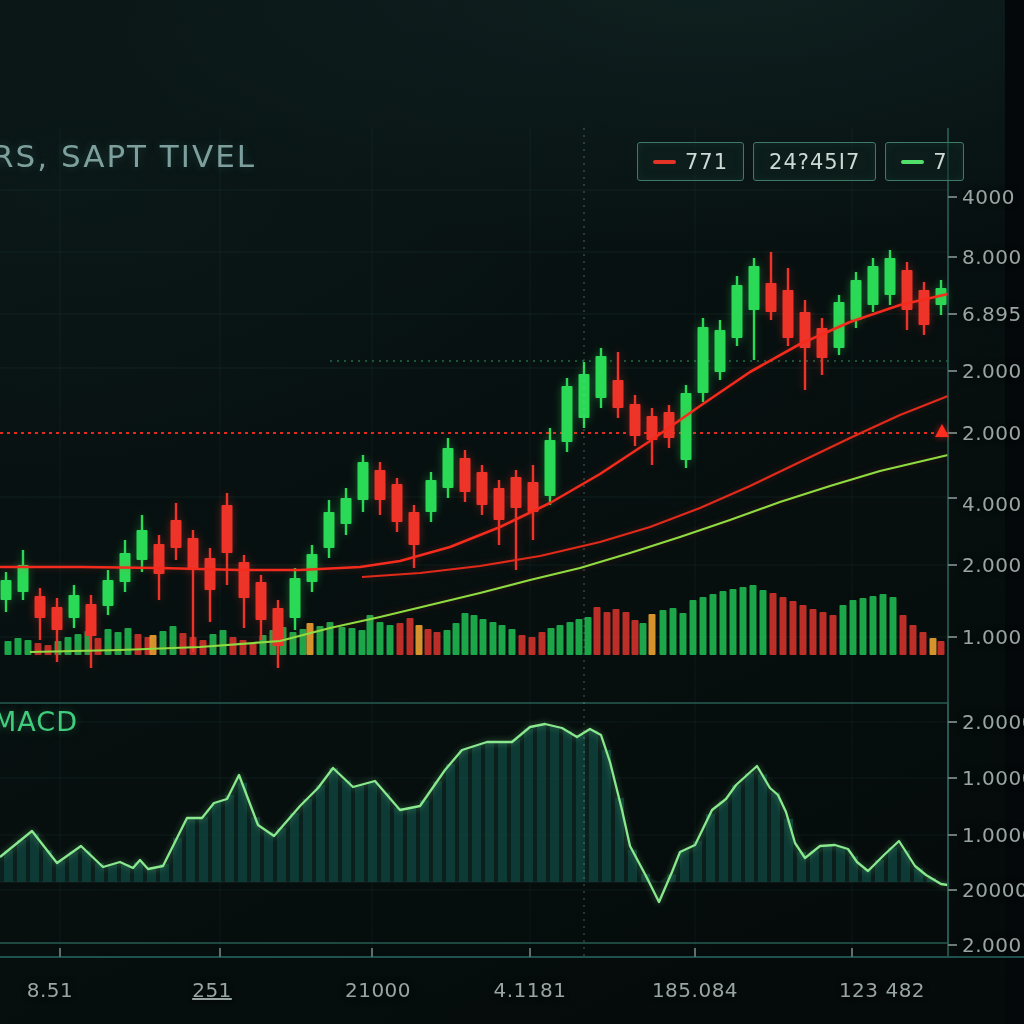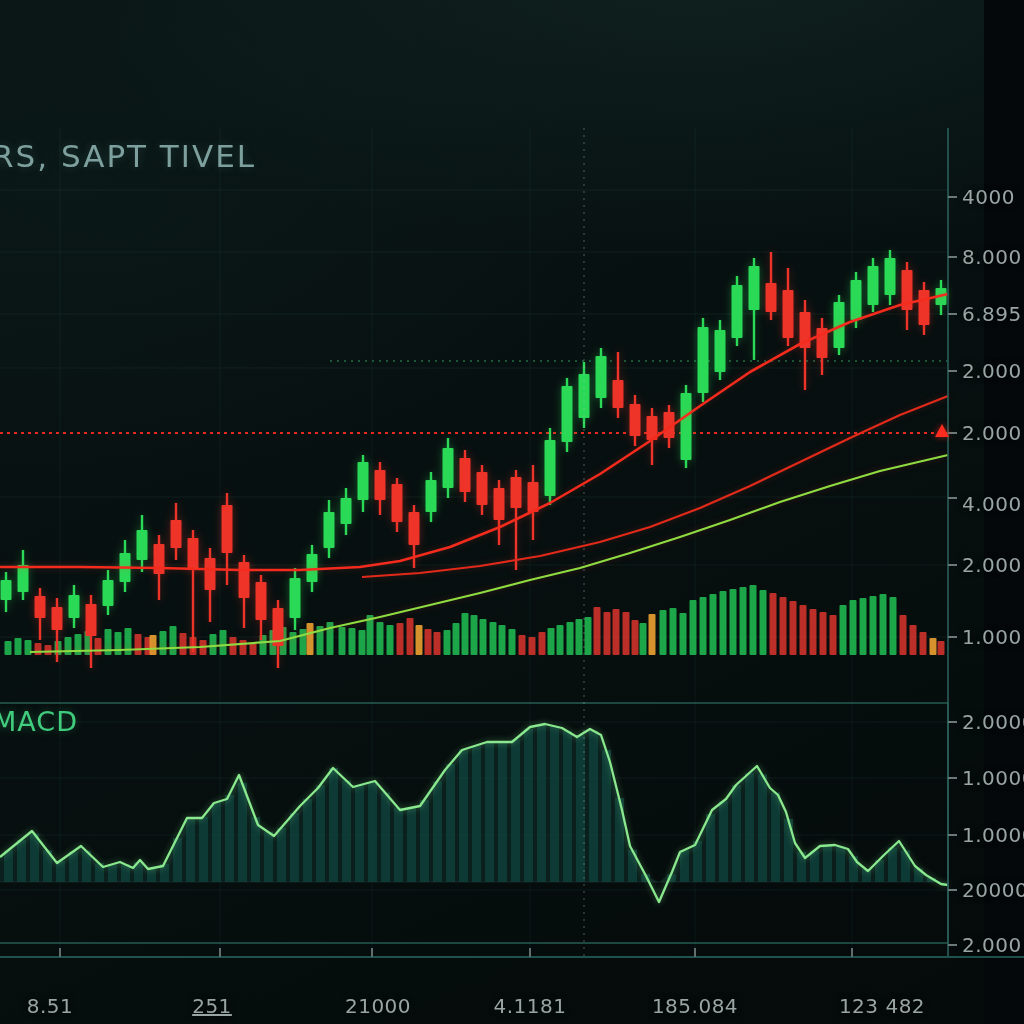--- a/index.html
+++ b/index.html
@@ -1,25 +1,25 @@
 <!DOCTYPE html>
 <html><head>
 <meta charset="utf-8">
 <style>
   html,body{margin:0;padding:0;background:#04080a;}
   body{width:1024px;height:1024px;overflow:hidden;font-family:"DejaVu Sans","Liberation Sans",sans-serif;}
   #stage{position:relative;width:984px;height:1024px;
     background:
       radial-gradient(1100px 480px at 72% -4%, rgba(32,74,70,.28), transparent 62%),
       radial-gradient(900px 500px at 8% 18%, rgba(18,46,44,.20), transparent 60%),
-      linear-gradient(155deg,#0a1414 0%,#071010 45%,#050a0a 100%);}
+      linear-gradient(155deg,#0a1414 0%,#071010 45%,#050a0a 100%); padding-left: 21px;}
   svg{position:absolute;left:0;top:0;}
   .axlabel{position:absolute;color:#99a5a3;font-size:20px;letter-spacing:.5px;
     transform:translateY(-50%);white-space:nowrap;text-shadow:0 0 6px rgba(0,0,0,.8);}
-  .axlabel.bottom{transform:translate(-50%,0);margin-top:16px;}
+  .axlabel.bottom{transform:translate(-50%,0);}
   #chart-title{position:absolute;left:-8px;top:138px;font-size:31px;letter-spacing:2px;
     color:#7da09e;text-shadow:0 0 10px rgba(90,160,150,.25);}
   #macd-title{position:absolute;left:-7px;top:706px;font-size:27px;letter-spacing:1px;
     color:#41cd7e;text-shadow:0 0 8px rgba(60,200,120,.35);}
   #legend{position:absolute;left:637px;top:142px;display:flex;gap:9px;}
   .legend-box{display:flex;align-items:center;justify-content:center;gap:9px;height:37px;
     padding:0 15px;border:1px solid #3e7a66;border-radius:3px;
     background:rgba(16,38,33,.45);box-shadow:0 0 10px rgba(40,110,95,.15) inset;}
   .legend-dash{width:23px;height:4px;border-radius:2px;}
   .legend-text{color:#ccd9d5;font-size:21px;letter-spacing:1px;}
@@ -382,20 +382,34 @@
     <g id="crosshair-layer">
         <line x1="584" y1="128" x2="584" y2="957" stroke="rgba(170,200,195,.30)" stroke-width="1.4" stroke-dasharray="2 5"></line>
       </g>
     <g id="marker-layer">
         <path d="M935 437 L949 437 L942 424 Z" fill="#ff2d1f" style="filter:drop-shadow(0 0 3px rgba(255,45,31,.6))"></path>
       </g>
   </svg>
 
   <div id="chart-title">RS, SAPT TIVEL</div>
 
+  <div id="legend">
+    <div class="legend-box">
+      <span class="legend-dash" id="dash0" style="background: rgb(229, 50, 38);"></span>
+      <span class="legend-text">771</span>
+    </div>
+    <div class="legend-box">
+
+      <span class="legend-text">24?45I7</span>
+    </div>
+    <div class="legend-box">
+      <span class="legend-dash" id="dash2" style="background: rgb(82, 224, 107);"></span>
+      <span class="legend-text">7</span>
+    </div>
+  </div>
 
   <div id="macd-title">MACD</div>
   <div id="labels-right-main">
       <div class="axlabel" style="left: 962px; top: 197px;">4000</div>
       <div class="axlabel" style="left: 962px; top: 257px;">8.000</div>
       <div class="axlabel" style="left: 962px; top: 314px;">6.895</div>
       <div class="axlabel" style="left: 962px; top: 371px;">2.000</div>
       <div class="axlabel" style="left: 962px; top: 433px;">2.000</div>
       <div class="axlabel" style="left: 962px; top: 504px;">4.000</div>
       <div class="axlabel" style="left: 962px; top: 565px;">2.000</div>

